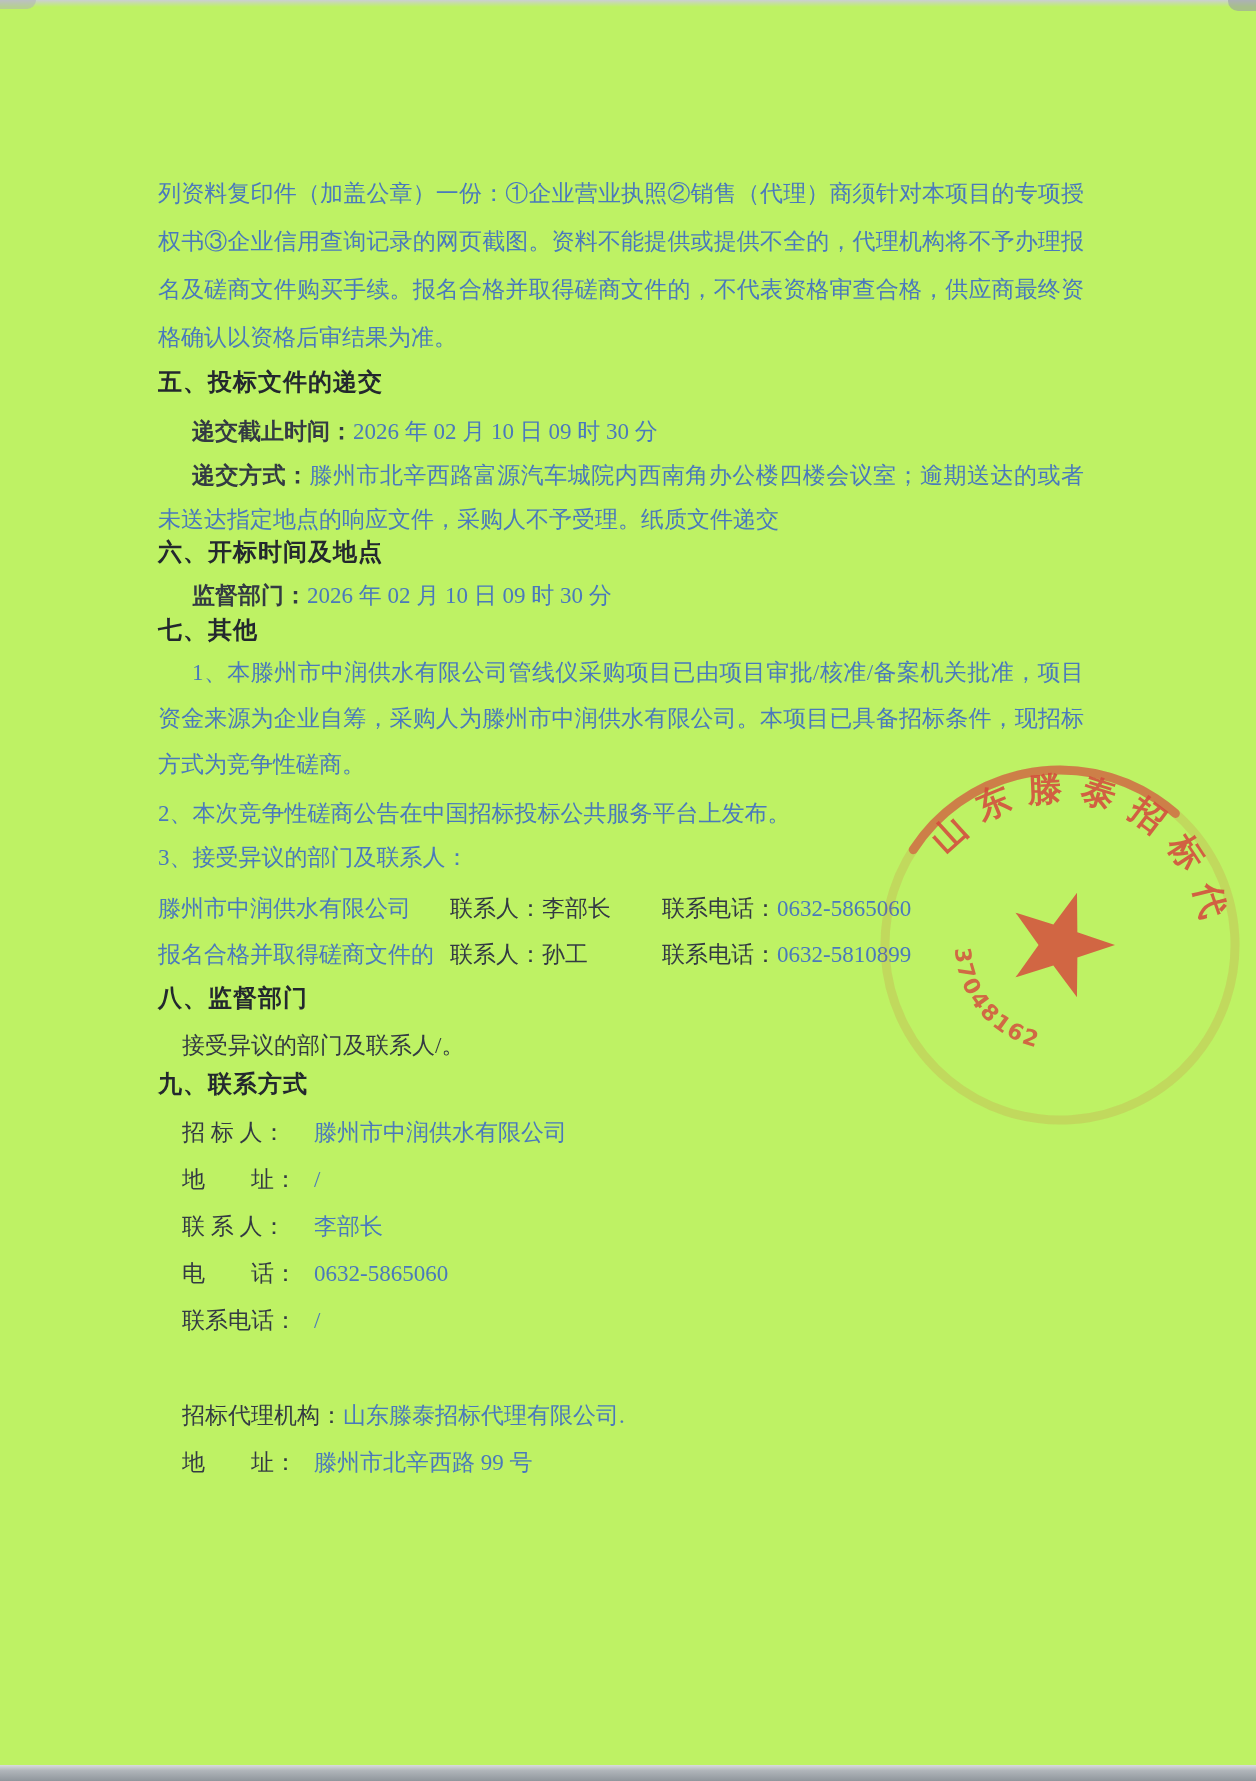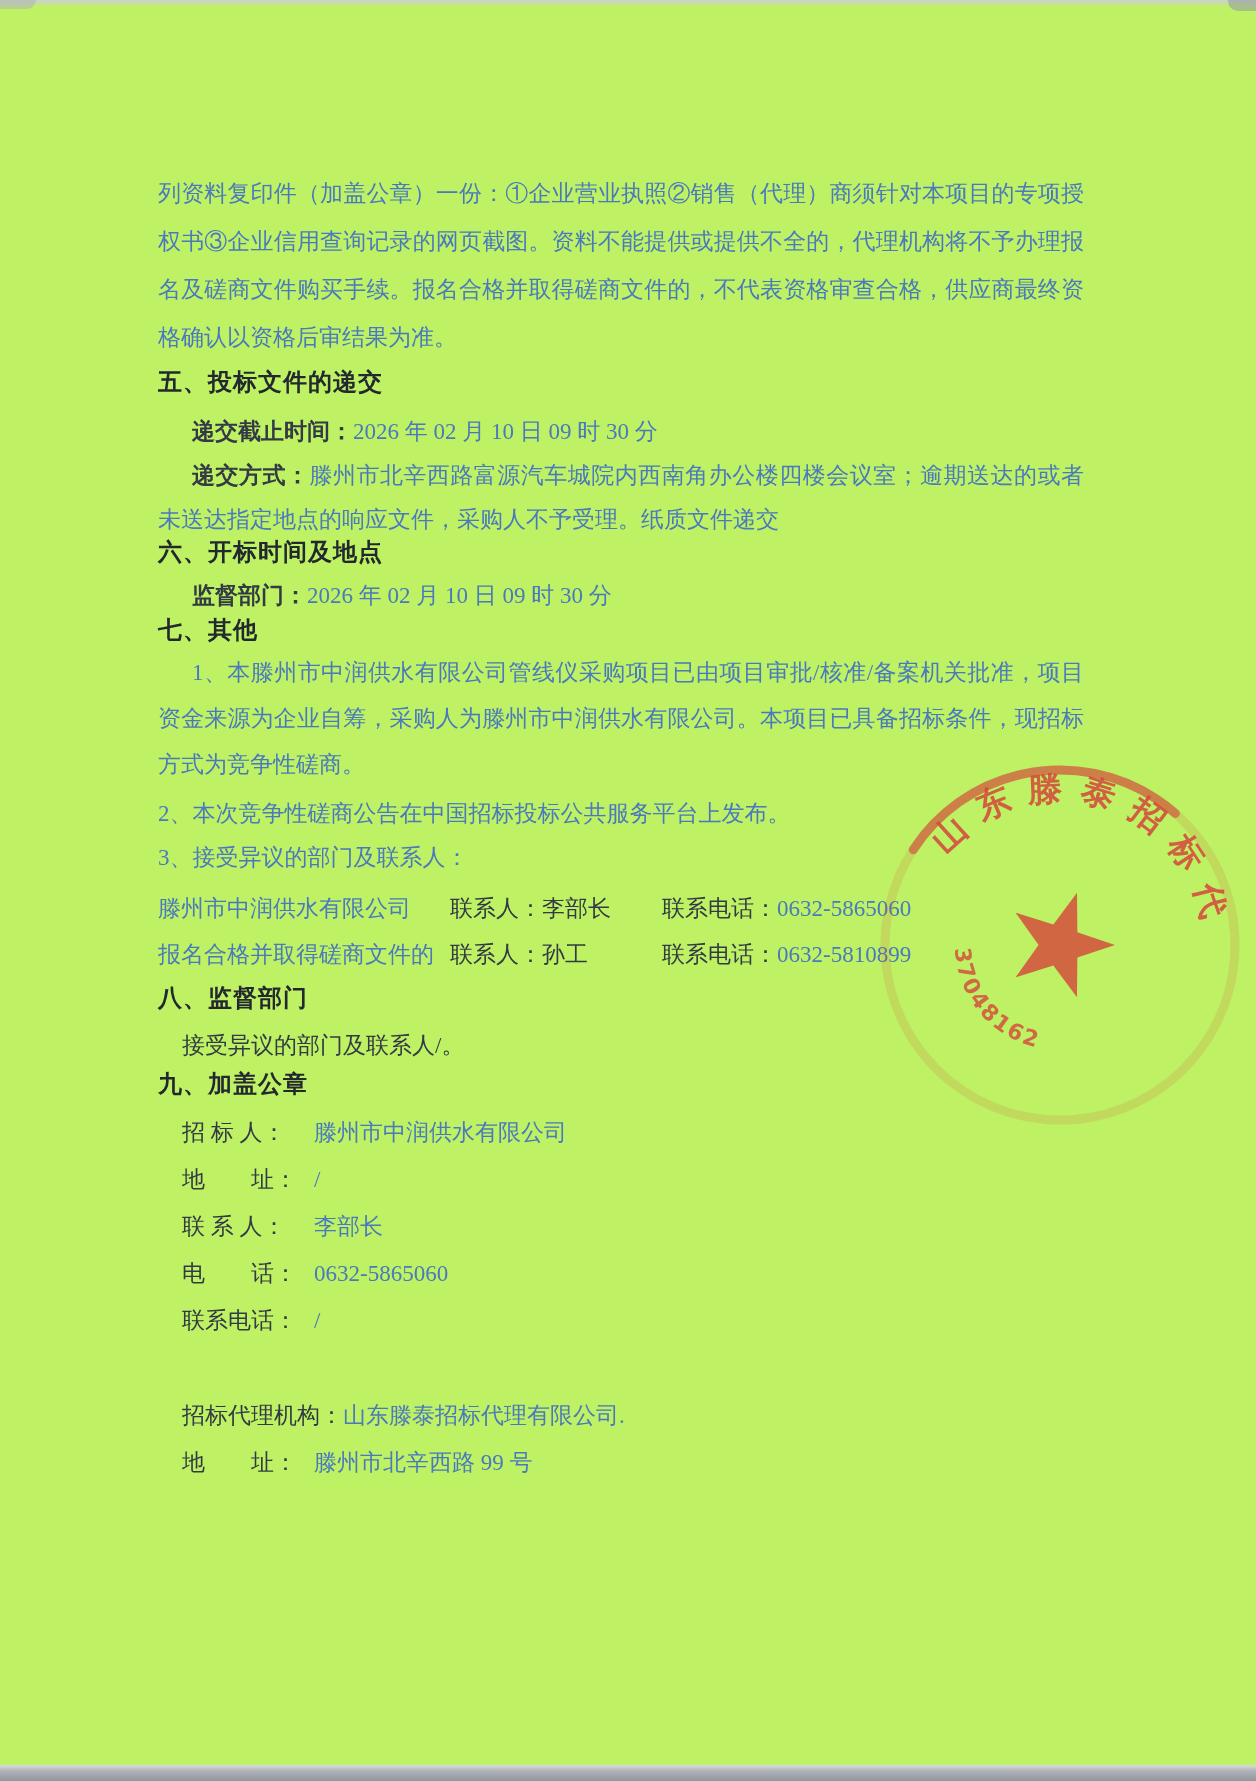--- a/index.html
+++ b/index.html
@@ -92,21 +92,21 @@
     <p class="crow">
         <span class="c1 blue">报名合格并取得磋商文件的</span>
         <span class="c2 ink"><span>联系人：</span><span>孙工</span></span>
         <span><span class="ink">联系电话：</span><span class="blue">0632-5810899</span></span>
       </p>
 
     <h2 class="h8">八、监督部门</h2>
 
     <p class="sup-body ink">接受异议的部门及联系人/。</p>
 
-    <h2 class="h9">九、加盖公章</h2>
+    <h2 class="h9">九、联系方式</h2>
 
     <p class="r9 r9-first"><span class="lbl">招 标 人：</span><span class="blue">滕州市中润供水有限公司</span></p>
     <p class="r9"><span class="lbl">地　　址：</span><span class="blue">/</span></p>
     <p class="r9"><span class="lbl">联 系 人：</span><span class="blue">李部长</span></p>
     <p class="r9"><span class="lbl">电　　话：</span><span class="blue">0632-5865060</span></p>
     <p class="r9"><span class="lbl">联系电话：</span><span class="blue">/</span></p>
 
     <p class="r9 agency-first"><span class="lbl">招标代理机构：</span><span class="blue">山东滕泰招标代理有限公司.</span></p>
     <p class="r9"><span class="lbl">地　　址：</span><span class="blue">滕州市北辛西路 99 号</span></p>
 

